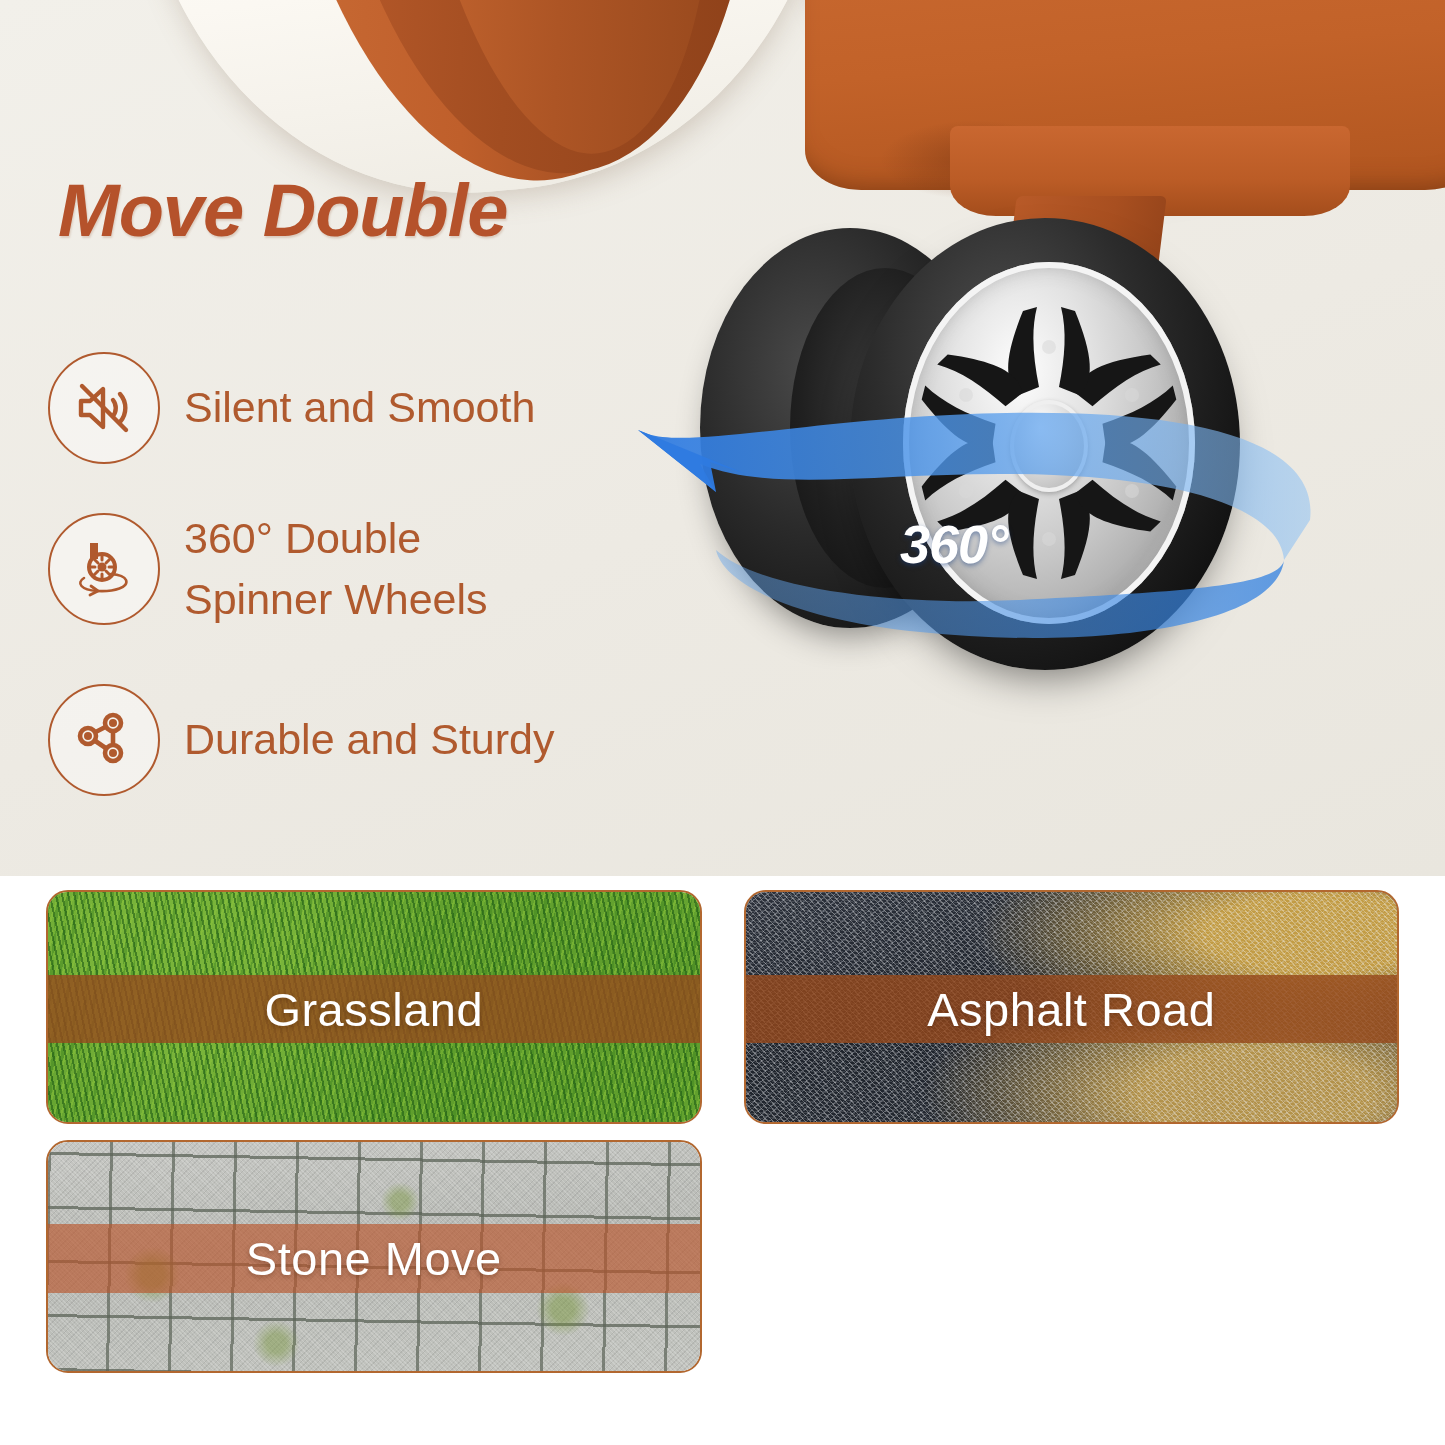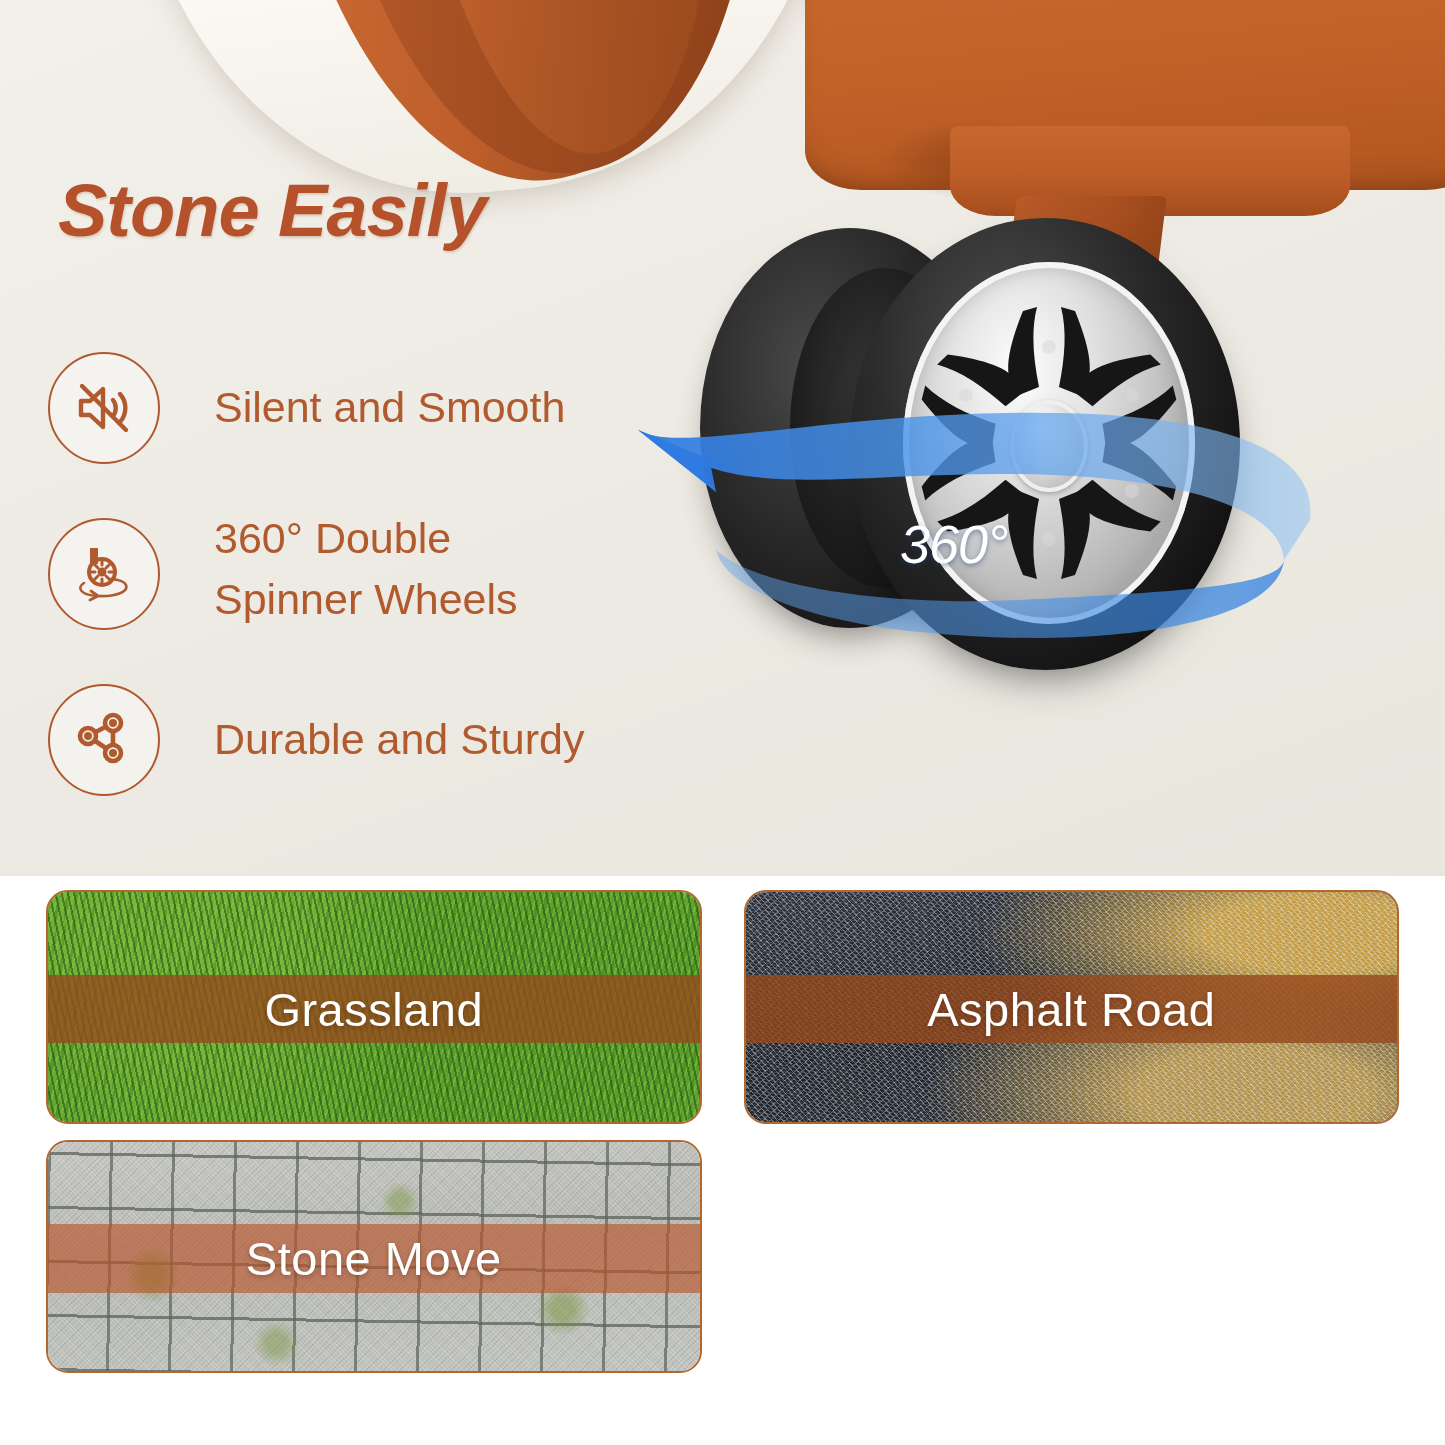--- a/index.html
+++ b/index.html
@@ -139,21 +139,21 @@
   #ribbon-svg {
     position: absolute;
     left: 620px; top: 400px;
     width: 700px; height: 250px;
     overflow: visible;
   }
   #deg-label {
     position: absolute;
     left: 900px; top: 513px;
     font-size: 54px;
-    font-weight: normal;
+    font-weight: bold;
     font-style: italic;
     color: #ffffff;
     letter-spacing: -1px;
     text-shadow: 0 2px 5px rgba(20,60,130,.5);
     white-space: nowrap;
   }
 
   
   #headline {
     position: absolute;
@@ -165,24 +165,24 @@
     letter-spacing: -1px;
     text-shadow: 1px 2px 2px rgba(150,90,55,.22);
     white-space: nowrap;
   }
 
   
   .feature-row {
     position: absolute;
     display: flex;
     align-items: center;
-    gap: 54px;
+    gap: 24px;
   }
   #feat-0 { left: 48px; top: 352px; }
-  #feat-1 { left: 48px; top: 508px; align-items: flex-end; }
+  #feat-1 { left: 48px; top: 508px; }
   #feat-2 { left: 48px; top: 684px; justify-content: space-between; }
 
   .feat-icon-circle {
     width: 112px; height: 112px;
     flex: 0 0 112px;
     border-radius: 50%;
     border: 2.5px solid #b05a2e;
     background: rgba(255,255,255,.40);
     display: flex;
     align-items: center;
@@ -388,21 +388,21 @@
           <stop offset="0%" stop-color="#6aa9ee" stop-opacity=".45"></stop>
           <stop offset="100%" stop-color="#2f7fe0" stop-opacity=".75"></stop>
         </linearGradient>
       </defs>
       <path d="M 690,120 C 700,36 560,6 350,14 C 190,20 70,48 28,34 L 18,30 L 96,92 L 80,64 C 150,92 250,74 380,74 C 560,74 660,108 664,160 Z" fill="url(#rg)"></path>
       <path d="M 664,160 C 656,228 470,250 300,232 C 180,220 104,186 96,150 C 140,190 280,206 400,200 C 560,192 660,186 664,160 Z" fill="url(#rg2)"></path>
       <path d="M 28,34 L 18,30 L 96,92 L 90,62 L 126,74 Z" fill="#2e7ae0" opacity=".95"></path>
     </svg>
     <div id="deg-label">360°</div>
 
-    <div id="headline">Stone Easily</div>
+    <div id="headline">Move Double</div>
 
     <div id="feat-0" class="feature-row">
       <div class="feat-icon-circle">
         <svg width="64" height="64" viewBox="0 0 64 64" fill="none" stroke="#b05a2e" stroke-width="4.4" stroke-linecap="round" stroke-linejoin="round">
           <path d="M9 25 h9 L31 13 v38 L18 39 H9 Z"></path>
           <path d="M41 24 a13 13 0 0 1 0 16"></path>
           <path d="M48 18 a21 21 0 0 1 0 28"></path>
           <line x1="10" y1="10" x2="54" y2="54"></line>
         </svg>
       </div>

